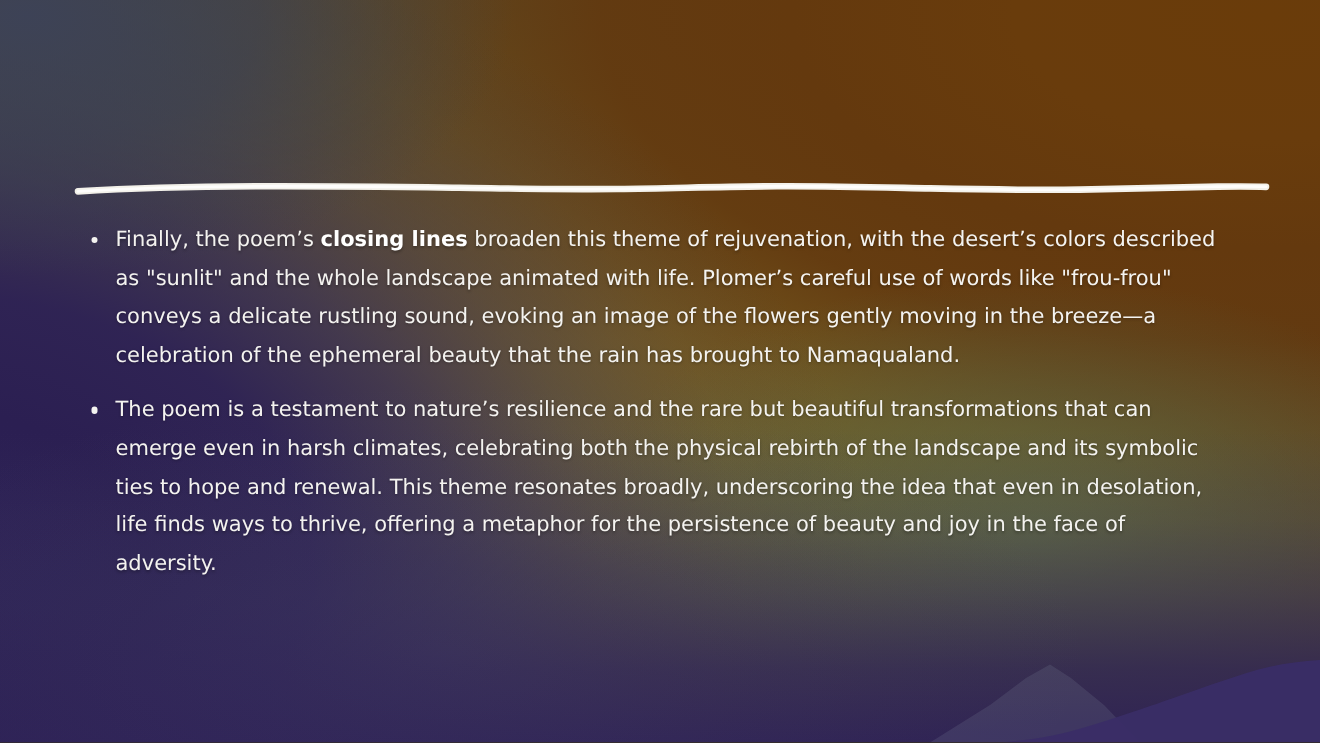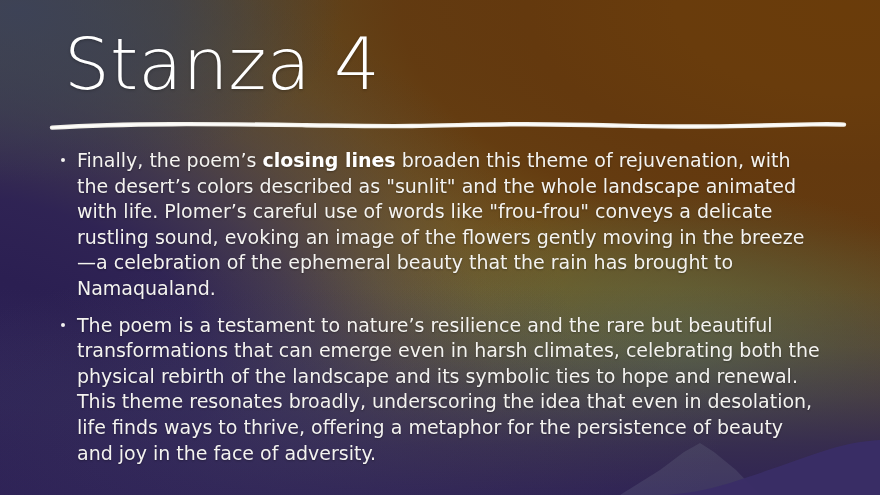--- a/index.html
+++ b/index.html
@@ -144,21 +144,21 @@
   .body {
     position: absolute;
     left: 60px;
     top: 148px;
     width: 760px;
   }
   .bullet-item {
     position: relative;
     padding-left: 17px;
     margin-bottom: 11px;
-    font-size: 19px;
+    font-size: 14px;
     line-height: 25.6px;
     color: #f4f3f0;
     text-shadow: 0 1px 2px rgba(0,0,0,0.30);
   }
   .bullet-item:last-child { margin-bottom: 16px; }
   .bullet-dot {
     position: absolute;
     left: 1px;
     top: 10px;
     width: 4.4px;
@@ -193,21 +193,20 @@
   <svg class="hill" viewBox="0 0 880 495" preserveAspectRatio="none">
     <path d="M880 440
              C 862 441, 846 444, 830 449
              C 814 454, 800 459, 786 464
              C 772 469, 760 473, 748 477
              C 736 481, 724 485, 712 488
              C 700 491, 688 493, 676 494
              L 668 495 L 880 495 Z" fill="#3a2d66" opacity="0.97"></path>
   </svg>
 
-  <div class="title">Stanza 4</div>
 
   <svg class="divider" viewBox="0 0 800 18" preserveAspectRatio="none">
     <path d="M4 9.6
              C 40 7.4, 80 6.4, 124 6.2
              C 172 6.0, 214 6.6, 258 7.2
              C 296 7.7, 330 8.4, 364 8.0
              C 400 7.6, 432 6.4, 470 6.2
              C 506 6.0, 538 6.9, 572 7.6
              C 606 8.3, 638 8.9, 672 8.4
              C 704 7.9, 734 6.8, 764 6.4

